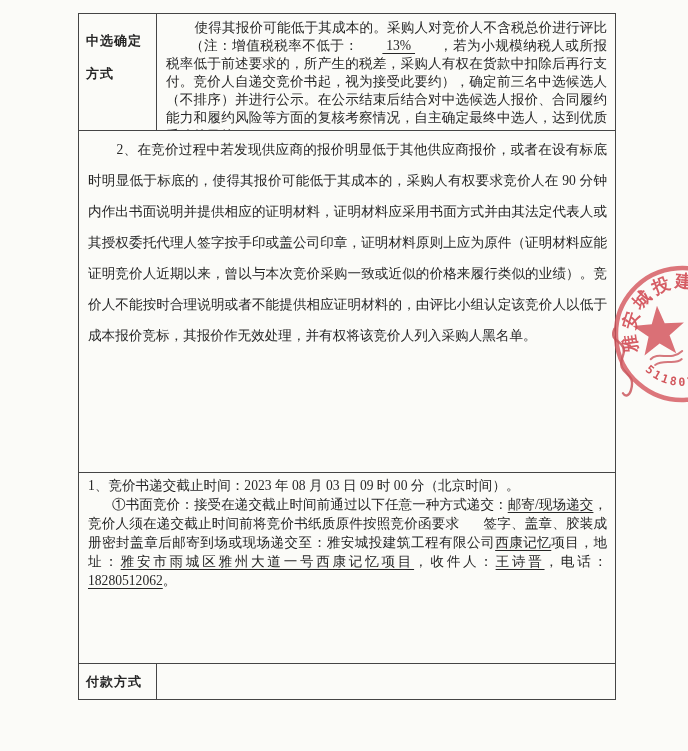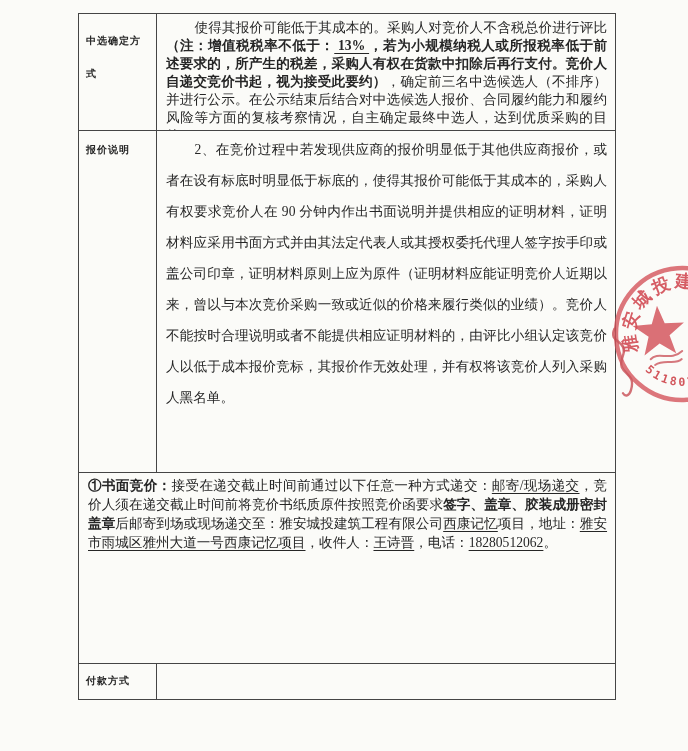--- a/index.html
+++ b/index.html
@@ -26,44 +26,44 @@
     border-bottom:1.6px solid #454545;
     box-sizing:border-box;
     overflow:hidden;
   }
   .trow:last-child{border-bottom:none;}
   .cell{box-sizing:border-box;overflow:hidden;}
   .label-cell{
     width:78px;flex:0 0 78px;
     border-right:1.6px solid #454545;
     padding:10px 6px 0 7px;
-    font-size:10px;font-weight:600;letter-spacing:1px;
+    font-size:13px;font-weight:600;letter-spacing:1px;
     line-height:33px;
   }
   .content-cell{
     flex:1 1 auto;
     padding:4px 8px 0 9px;
     font-size:13.6px;
   }
   .content-cell p{margin:0;text-align:justify;}
   .indent{text-indent:2.1em;}
-  .b{font-weight:bold;}
+  .b{font-weight:normal;margin-left:24px;}
   .u{text-decoration:underline;text-underline-offset:3px;text-decoration-thickness:1px;}
   
   .r1{height:117px;}
   .r1 .content-cell{line-height:18px;padding-top:5px;}
   .r2{height:342px;}
   .r2 .content-cell{line-height:31px;padding-top:3px;}
   .r2 .label-cell{line-height:20px;padding-top:9px;}
   .r3{height:191px;}
   .r3 .content-cell{line-height:19px;padding-top:3px;}
   .r3 .label-cell{padding-top:12px;}
   .r4{height:35px;}
   .r4 .content-cell{line-height:17px;padding-top:1px;}
-  .r4 .label-cell{display:flex;align-items:center;padding-top:0;line-height:16px;font-family:Liberation Mono, monospace;}
+  .r4 .label-cell{display:flex;align-items:center;padding-top:0;line-height:16px;}
   
   .seal{
     position:absolute;left:577px;top:229px;width:210px;height:210px;
     z-index:3;pointer-events:none;
     transform:rotate(-4deg);
     opacity:.93;
   }
   .seal svg{display:block;}
   .seal .arc{
     font-family:"Liberation Sans","DejaVu Sans",sans-serif;
@@ -80,27 +80,27 @@
 <div class="page">
 
   <div class="doc-table">
       <div class="trow r1">
         <div class="cell label-cell">中选确定方式</div>
         <div class="cell content-cell">
           <p class="indent"><span>使得其报价可能低于其成本的。采购人对竞价人不含税总价进行评比</span><span class="b">（注：增值税税率不低于：</span><span class="b u">&nbsp;13%&nbsp;</span><span class="b">，若为小规模纳税人或所报税率低于前述要求的，所产生的税差，采购人有权在货款中扣除后再行支付。竞价人自递交竞价书起，视为接受此要约）</span><span>，确定前三名中选候选人（不排序）并进行公示。在公示结束后结合对中选候选人报价、合同履约能力和履约风险等方面的复核考察情况，自主确定最终中选人，达到优质采购的目的。</span></p>
         </div>
       </div>
       <div class="trow r2">
-        <div class="cell label-cell">报价说明</div>
         <div class="cell content-cell">
           <p class="indent"><span>2、在竞价过程中若发现供应商的报价明显低于其他供应商报价，或者在设有标底时明显低于标底的，使得其报价可能低于其成本的，采购人有权要求竞价人在 90 分钟内作出书面说明并提供相应的证明材料，证明材料应采用书面方式并由其法定代表人或其授权委托代理人签字按手印或盖公司印章，证明材料原则上应为原件（证明材料应能证明竞价人近期以来，曾以与本次竞价采购一致或近似的价格来履行类似的业绩）。竞价人不能按时合理说明或者不能提供相应证明材料的，由评比小组认定该竞价人以低于成本报价竞标，其报价作无效处理，并有权将该竞价人列入采购人黑名单。</span></p>
         </div>
       </div>
       <div class="trow r3">
         <div class="cell content-cell">
+          <p><span>1、竞价书递交截止时间：2023 年 08 月 03 日 09 时 00 分（北京时间）。</span></p>
           <p><span class="b">①书面竞价：</span><span>接受在递交截止时间前通过以下任意一种方式递交：</span><span class="u">邮寄/现场递交</span><span>，竞价人须在递交截止时间前将竞价书纸质原件按照竞价函要求</span><span class="b">签字、盖章、胶装成册密封盖章</span><span>后邮寄到场或现场递交至：雅安城投建筑工程有限公司</span><span class="u">西康记忆</span><span>项目，地址：</span><span class="u">雅安市雨城区雅州大道一号西康记忆项目</span><span>，收件人：</span><span class="u">王诗晋</span><span>，电话：</span><span class="u">18280512062</span><span>。</span></p>
         </div>
       </div>
       <div class="trow r4">
         <div class="cell label-cell">付款方式</div>
       </div>
     </div>
 
   <div class="seal">
     <svg width="210" height="210" viewBox="0 0 210 210">

